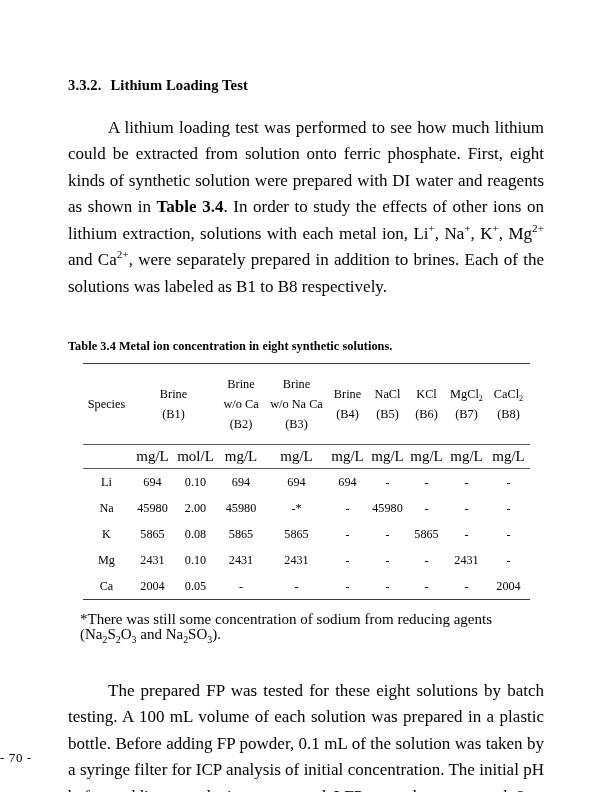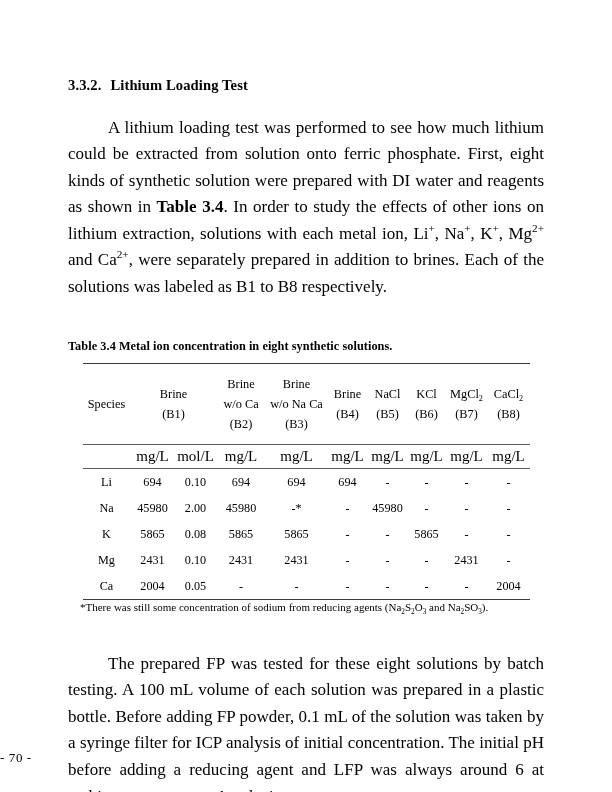--- a/index.html
+++ b/index.html
@@ -100,23 +100,23 @@
   }
   .data-cell {
     height: 26px;
     line-height: 26px;
     font-size: 12.2px;
     vertical-align: middle;
   }
   .species-cell { font-size: 12.2px; }
 
   .footnote {
-    font-size: 11px;
+    font-size: 15px;
     line-height: 15px;
-    margin-top: 0;
+    margin-top: 12px;
     margin-left: 12px;
   }
 
   .para.p-last { margin-top: 36px; }
 
   .page-number {
     position: absolute;
     left: 0;
     top: 745px;
     width: 612px;

